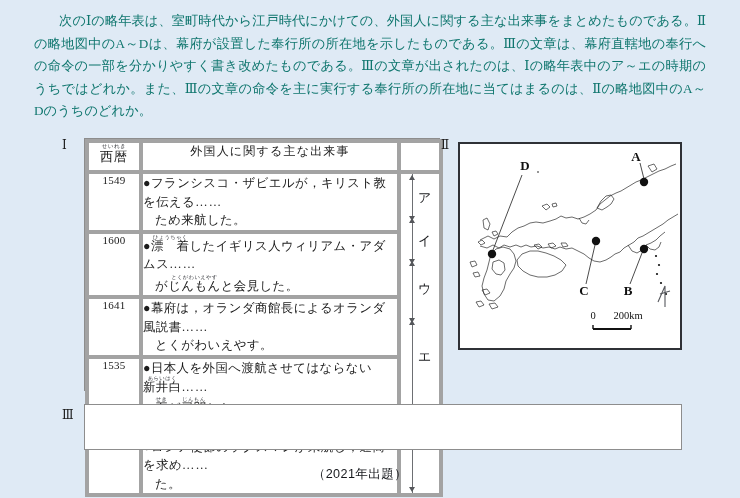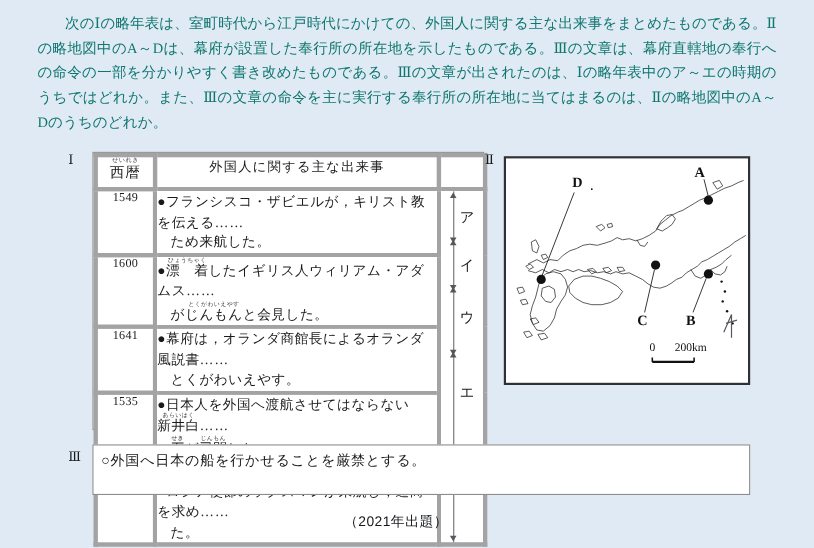--- a/index.html
+++ b/index.html
@@ -407,16 +407,15 @@
 
     <g>
       <path class="northarrow" d="M198,158 L205,142 L205,163"></path>
       <path class="northarrow" d="M200,150 L210,147"></path>
     </g>
   </svg>
 </div>
 
 <div class="zone-iii-label">Ⅲ</div>
 <div class="stmt-box">
-  <div>○外国へ日本の船を行かせることを厳禁とする。</div>
 </div>
 
 <div class="source">（2021年出題）</div>
 
 </body></html>

